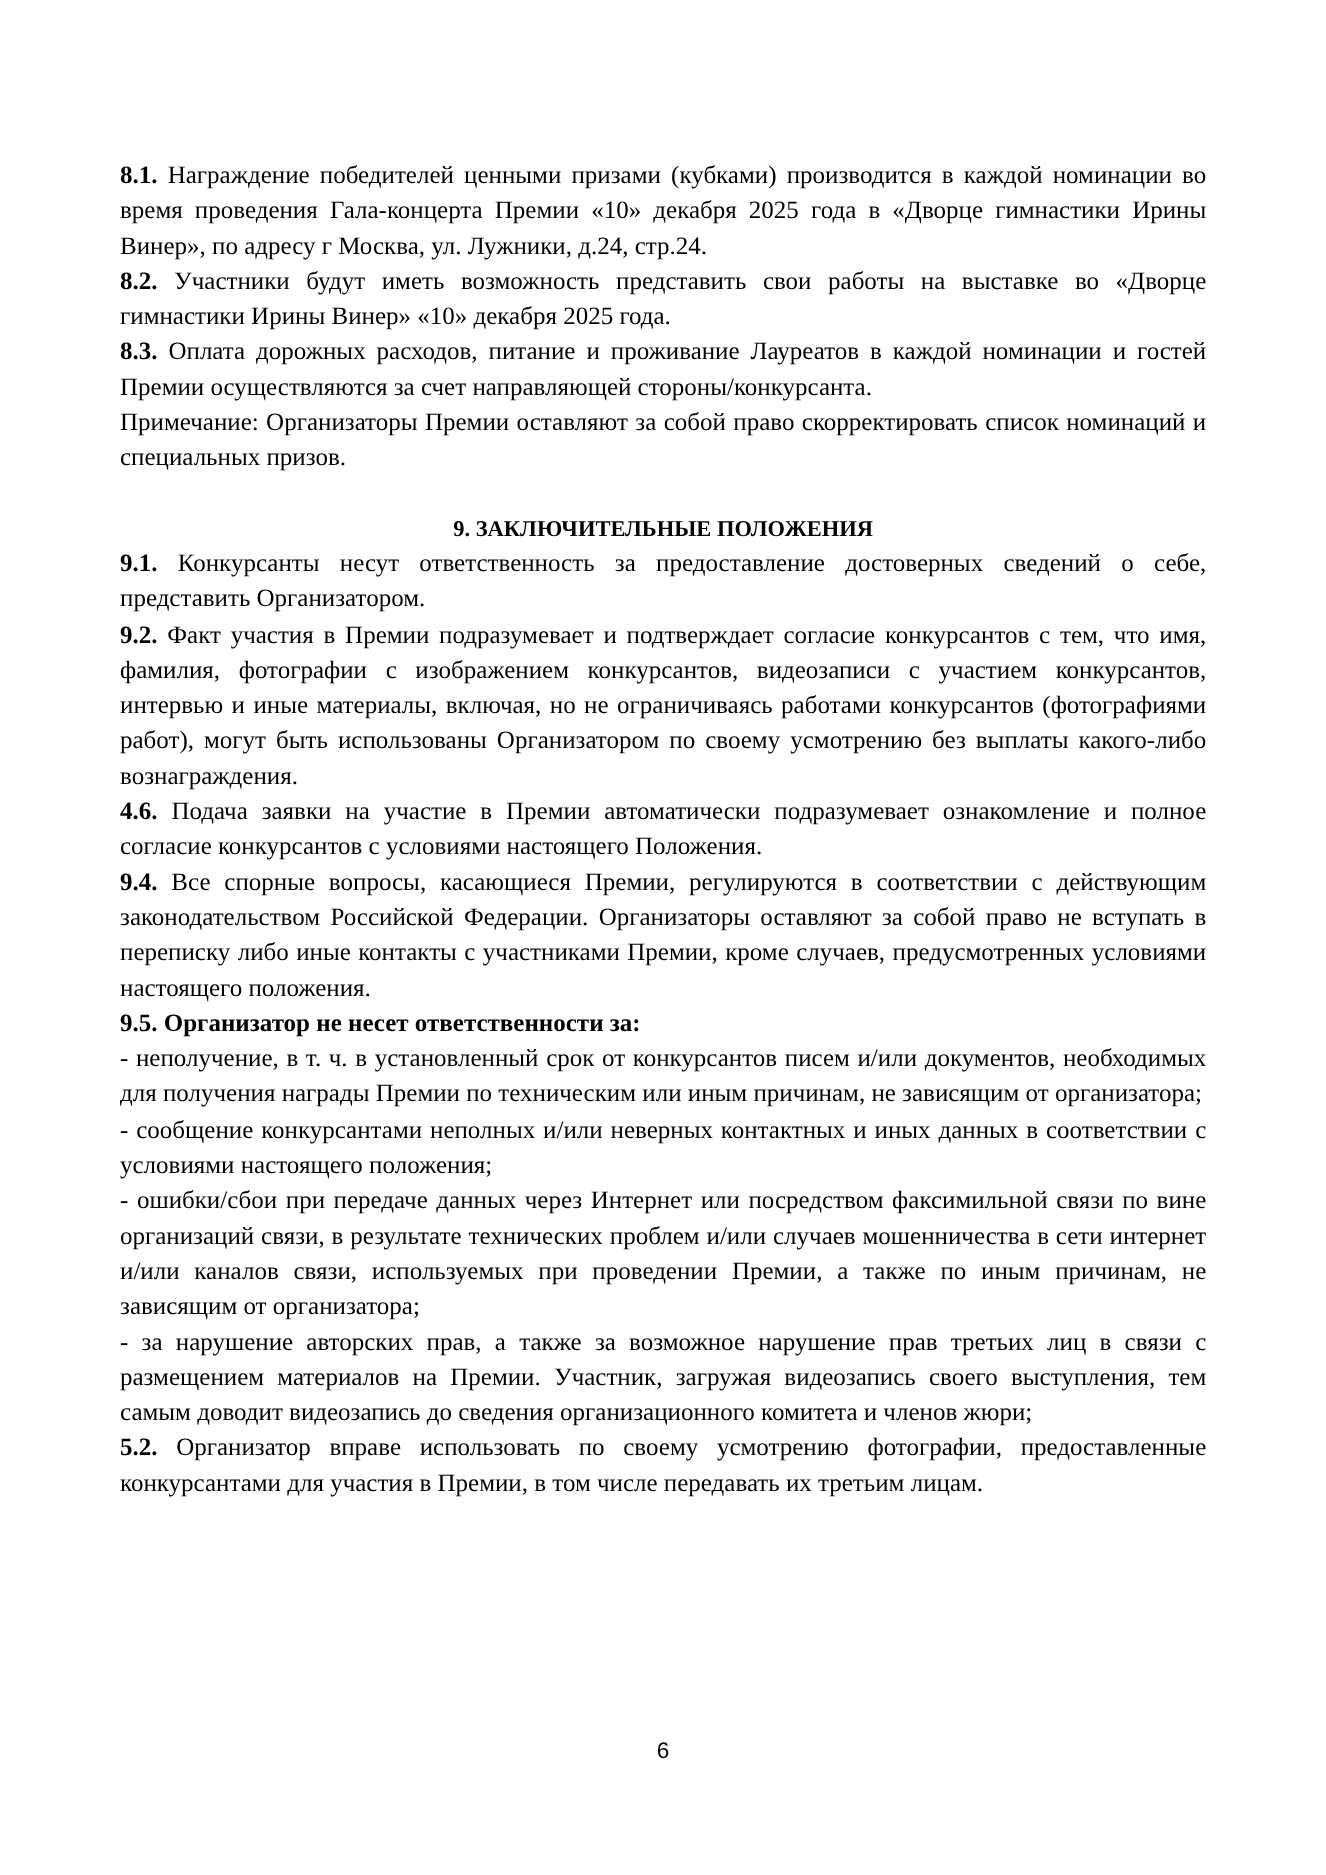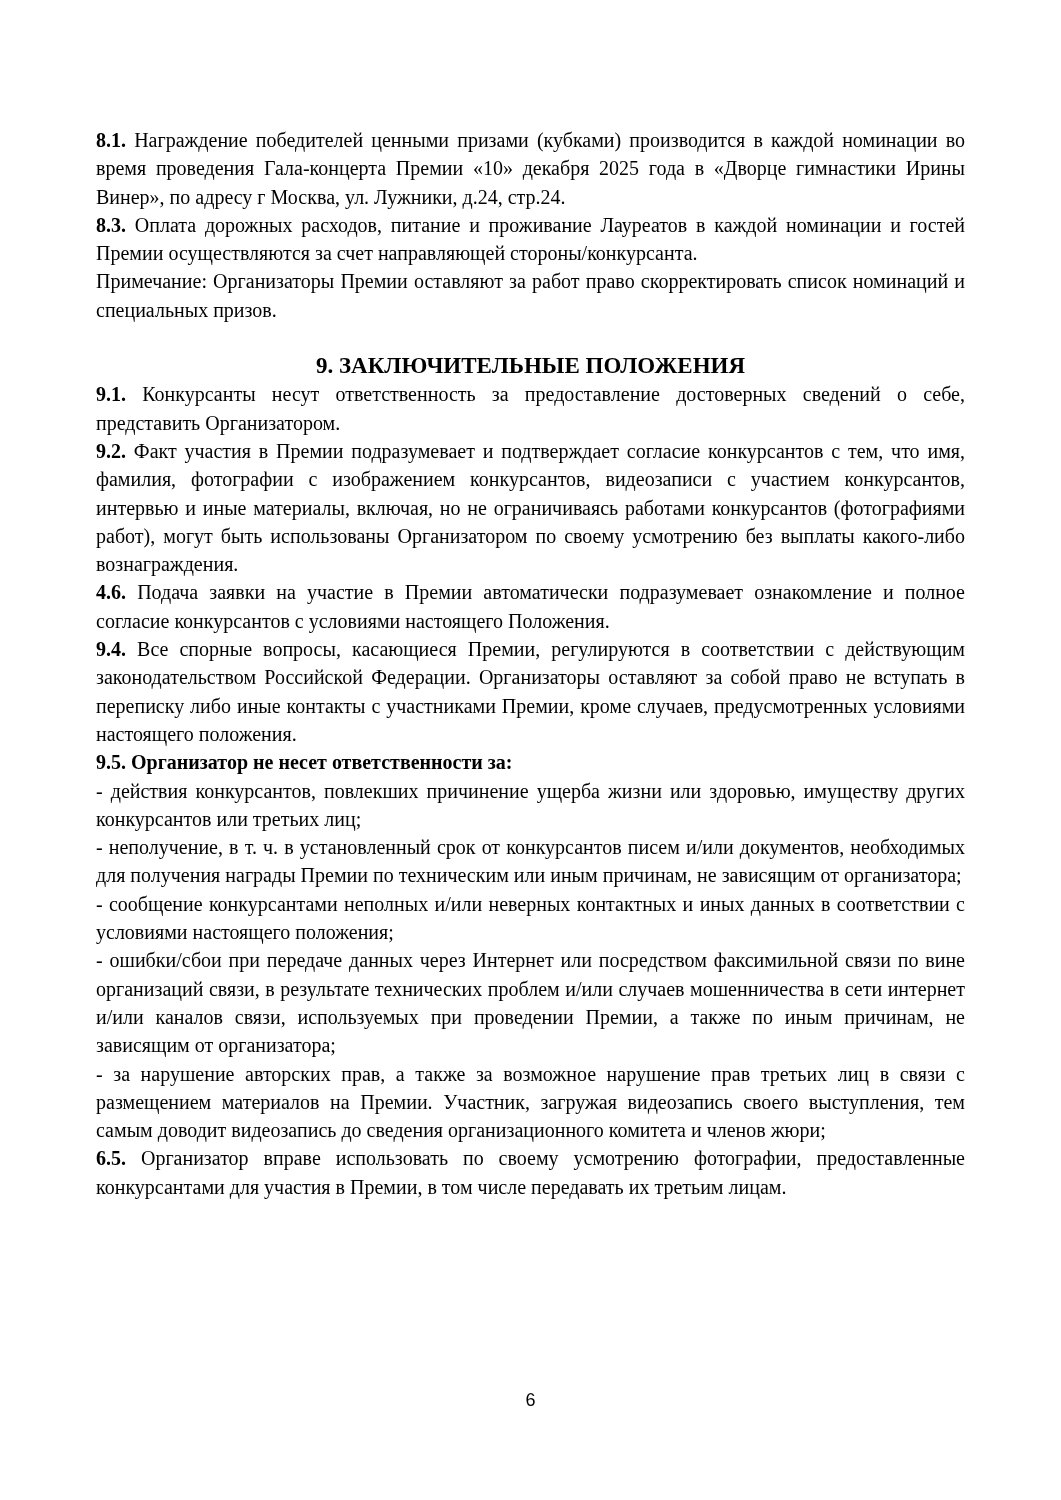--- a/index.html
+++ b/index.html
@@ -9,56 +9,56 @@
     color: #000000;
   }
   .page {
     position: absolute; left: 96px; top: 126px; width: 869px;
     font-size: 20px; line-height: 28.3px;
   }
   .p { margin: 0; text-align: justify; text-align-last: left; }
   .num { font-weight: bold; margin-top: 20px; }
   .heading {
     text-align: center; font-weight: bold; margin: 28px 0 0 0;
-    font-size: 23px; line-height: 28.3px;
+    font-size: 18px; line-height: 28.3px;
   }
   .strong { font-weight: bold; }
   .bullet { margin: 0; text-align: justify; }
   .page-number {
     position: absolute; top: 1390px; left: 0; width: 1061px; text-align: center;
     font-family: "Liberation Sans", "DejaVu Sans", sans-serif; font-size: 18px;
   }
 </style>
 </head>
 <body>
 
 <div class="page">
 
   <p class="p"><span class="num">8.1.</span><span> Награждение победителей ценными призами (кубками) производится в каждой номинации во время проведения Гала-концерта Премии «10» декабря 2025 года в «Дворце гимнастики Ирины Винер», по адресу г Москва, ул. Лужники, д.24, стр.24.</span></p>
 
+  <p class="p"><span class="num">8.2.</span><span> Участники будут иметь возможность представить свои работы на выставке во «Дворце гимнастики Ирины Винер» «10» декабря 2025 года.</span></p>
 
   <p class="p"><span class="num">8.3.</span><span> Оплата дорожных расходов, питание и проживание Лауреатов в каждой номинации и гостей Премии осуществляются за счет направляющей стороны/конкурсанта.</span></p>
 
-  <p class="p">Примечание: Организаторы Премии оставляют за работ право скорректировать список номинаций и специальных призов.</p>
+  <p class="p">Примечание: Организаторы Премии оставляют за собой право скорректировать список номинаций и специальных призов.</p>
 
   <h2 class="heading">9. ЗАКЛЮЧИТЕЛЬНЫЕ ПОЛОЖЕНИЯ</h2>
 
   <p class="p"><span class="num">9.1.</span><span> Конкурсанты несут ответственность за предоставление достоверных сведений о себе, представить Организатором.</span></p>
 
   <p class="p"><span class="num">9.2.</span><span> Факт участия в Премии подразумевает и подтверждает согласие конкурсантов с тем, что имя, фамилия, фотографии с изображением конкурсантов, видеозаписи с участием конкурсантов, интервью и иные материалы, включая, но не ограничиваясь работами конкурсантов (фотографиями работ), могут быть использованы Организатором по своему усмотрению без выплаты какого-либо вознаграждения.</span></p>
 
   <p class="p"><span class="num">4.6.</span><span> Подача заявки на участие в Премии автоматически подразумевает ознакомление и полное согласие конкурсантов с условиями настоящего Положения.</span></p>
 
   <p class="p"><span class="num">9.4.</span><span> Все спорные вопросы, касающиеся Премии, регулируются в соответствии с действующим законодательством Российской Федерации. Организаторы оставляют за собой право не вступать в переписку либо иные контакты с участниками Премии, кроме случаев, предусмотренных условиями настоящего положения.</span></p>
 
   <p class="p strong">9.5. Организатор не несет ответственности за:</p>
 
-  <p class="bullet">- действия конкурсантов, повлекших причинение ущерба жизни или здоровью, имуществу других конкурсантов или третьих лиц;</p>
   <p class="bullet">-   неполучение, в т. ч. в установленный срок от конкурсантов писем и/или документов, необходимых для получения награды Премии по техническим или иным причинам, не зависящим от организатора;</p>
   <p class="bullet">-   сообщение конкурсантами неполных и/или неверных контактных и иных данных в соответствии с условиями настоящего положения;</p>
   <p class="bullet">-  ошибки/сбои при передаче данных через Интернет или посредством факсимильной связи по вине организаций связи, в результате технических проблем и/или случаев мошенничества в сети интернет и/или каналов связи, используемых при проведении Премии, а также по иным причинам, не зависящим от организатора;</p>
   <p class="bullet">- за нарушение авторских прав, а также за возможное нарушение прав третьих лиц в связи с размещением материалов на Премии. Участник, загружая видеозапись своего выступления, тем самым доводит видеозапись до сведения организационного комитета и членов жюри;</p>
 
-  <p class="p"><span class="num">6.5.</span><span> Организатор вправе использовать по своему усмотрению фотографии, предоставленные конкурсантами для участия в Премии, в том числе передавать их третьим лицам.</span></p>
+  <p class="p"><span class="num">5.2.</span><span> Организатор вправе использовать по своему усмотрению фотографии, предоставленные конкурсантами для участия в Премии, в том числе передавать их третьим лицам.</span></p>
 
 </div>
 
 <div class="page-number">6</div>
 
 </body></html>

